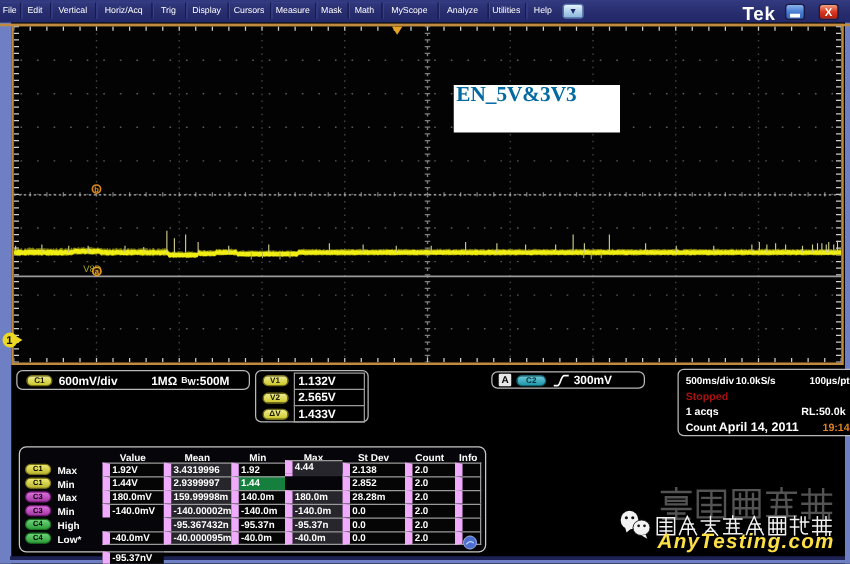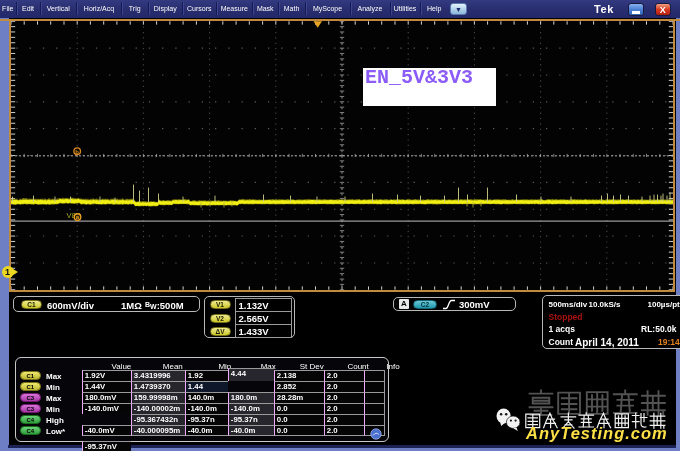--- a/index.html
+++ b/index.html
@@ -1,53 +1,53 @@
 <!DOCTYPE html>
 <html><head><meta charset="utf-8"><style>
 *{margin:0;padding:0;box-sizing:border-box}
 html,body{width:680px;height:451px;background:#000;font-family:"Liberation Sans",sans-serif;overflow:hidden}
 body{position:relative}
 
 #menubar{position:absolute;left:0;top:0;width:680px;height:17.5px;background:linear-gradient(#333a80,#262c6c 60%,#22286a);display:flex;align-items:center}
 #menubar .mi{height:13px;line-height:13px;text-align:center;color:#fff;font-size:7px;border-right:1px solid #141a52;box-shadow:1px 0 0 #3d4490;white-space:nowrap}
-#tek{position:absolute;left:594px;top:2.5px;color:#fff;font-size:11px;font-weight:bold;letter-spacing:0.6px}
+#tek{position:absolute;left:594px;top:2.5px;color:#fff;font-size:15px;font-weight:bold;letter-spacing:0.6px}
 .winbtn{position:absolute;top:3px;width:16.5px;height:12.5px;border-radius:3px;color:#fff;text-align:center;font-size:9px;font-weight:bold;line-height:12px;border:1px solid #1a1a40}
 #btnmin{left:627.5px;background:linear-gradient(#8ab2ec,#4a7fd4 50%,#3566b8)}
 #btnclose{left:654.5px;background:linear-gradient(#f0a080,#d83820 50%,#b02010)}
 
 #frameL{position:absolute;left:0;top:17.5px;width:8.5px;height:433.5px;background:#6e7fc3}
 #frameR{position:absolute;left:676px;top:17.5px;width:4px;height:433.5px;background:#6e7fc3}
 #frameB{position:absolute;left:0;top:447.5px;width:680px;height:3.5px;background:#6e7fc3}
 #frameB2{position:absolute;left:8px;top:444.5px;width:668px;height:3px;background:#1c2254}
 
 #gratbox{position:absolute;left:8.5px;top:19.3px;width:666px;height:272.5px;background:#030303;border:2px solid #c08b3e}
 #topline{position:absolute;left:0;top:19.3px;width:680px;height:2px;background:#c08b3e}
 
 #lbl{position:absolute;left:363px;top:67.5px;width:132.5px;height:38.5px;background:#fff}
-#lbl span{font-family:Liberation Mono, monospace;font-weight:bold;color:#8b5cf6;font-size:20px;position:absolute;left:2px;top:-1.5px;letter-spacing:0px}
+#lbl span{font-family:Liberation Serif, serif;font-weight:bold;color:#0369a1;font-size:17px;position:absolute;left:2px;top:-1.5px;letter-spacing:0px}
 
 #ch1{position:absolute;left:1.5px;top:265.5px;width:12px;height:12px;border-radius:50%;background:#ecd822;color:#111;font-size:9px;font-weight:bold;text-align:center;line-height:12px}
 #ch1arrow{position:absolute;left:13px;top:268.5px;width:0;height:0;border-left:5px solid #ecd822;border-top:3px solid transparent;border-bottom:3px solid transparent}
 
 .panel{position:absolute;background:#000;border:1.2px solid #b8b8b8;border-radius:5px}
 .pill{display:inline-block;border-radius:8px;font-size:6.5px;font-weight:bold;color:#1a1a00;text-align:center}
 .ypill{background:linear-gradient(#ecea90,#cfc92c);border:1px solid #77711a}
 .wtxt{color:#fff;font-weight:bold}
 #p-ch1{left:13px;top:296px;width:187px;height:15.5px}
 #p-curs{left:203.5px;top:296px;width:91px;height:41.5px}
 #p-trig{left:393px;top:296.5px;width:123px;height:14.5px}
 #p-horz{left:542px;top:295px;width:151px;height:53.5px}
 .cursrow{position:absolute;left:30.5px;width:57px;height:13.4px;border:1px solid #9a9a9a;color:#fff;font-weight:bold;font-size:9.5px;line-height:13px;padding-left:2.5px}
 .cpill{position:absolute;left:5px;width:21px;height:9px;line-height:8.5px}
 
 #mtable{left:15px;top:356.5px;width:374px;height:85px;border-radius:6px;border:1.2px solid #c8c8c8;background:#06060a}
-.hdr{position:absolute;top:4px;color:#fff;font-weight:normal;font-size:8px;text-align:right}
+.hdr{position:absolute;top:4px;color:#fff;font-weight:bold;font-size:8px;text-align:center}
 .mpill{position:absolute;width:20.5px;height:9px;line-height:8px;border-radius:6px;font-size:6px;font-weight:bold;text-align:center;color:#000}
 .mlabel{position:absolute;color:#fff;font-weight:bold;font-size:8px}
-.cell{position:absolute;border-left:1px solid #f0abfc;border-top:1px solid #9a9a9a;color:#fff;font-weight:bold;font-size:7.8px;line-height:10px;padding-left:2px;white-space:nowrap;overflow:hidden}
+.cell{position:absolute;border-left:6px solid #f0abfc;border-top:1px solid #9a9a9a;color:#fff;font-weight:bold;font-size:7.8px;line-height:10px;padding-left:2px;white-space:nowrap;overflow:hidden}
 
 #wm1{position:absolute;left:527px;top:389px;color:#5c5c5c;font-weight:bold}
 #wm2{position:absolute;left:524px;top:412px;color:#f2f2f2;font-weight:bold}
 #anyt{position:absolute;left:526px;top:424px;color:#fde047;font-size:16.5px;font-weight:bold;font-style:italic;letter-spacing:1px}
 </style></head>
 <body>
 
 <div id="menubar">
 <div class="mi" style="width:16.5px">File</div>
 <div class="mi" style="width:24px">Edit</div>
@@ -527,22 +527,22 @@
     <span class="mpill" style="left:4px;top:68.89999999999999px;background:linear-gradient(#ffffff40,#00000030) #3cc44c;border:1px solid #1a701f">C4</span>
     <span class="mlabel" style="left:30px;top:69.3px">Low*</span>
     <div class="cell" style="left:65.8px;top:12.8px;width:49px;height:11.0px;background:#050505;">1.92V</div>
     <div class="cell" style="left:114.8px;top:12.8px;width:54px;height:11.0px;background:#26262c;">3.4319996</div>
     <div class="cell" style="left:168.8px;top:12.8px;width:43px;height:11.0px;background:#050505;">1.92</div>
     <div class="cell" style="left:211.8px;top:12.8px;width:46px;height:11.0px;background:#26262c;">4.944</div>
     <div class="cell" style="left:257.8px;top:12.8px;width:50px;height:11.0px;background:#050505;">2.138</div>
     <div class="cell" style="left:307.8px;top:12.8px;width:40px;height:11.0px;background:#050505;">2.0</div>
     <div class="cell" style="left:347.8px;top:12.8px;width:21.5px;height:11.0px;background:#050505;border-right:1px solid #9a9a9a;"></div>
     <div class="cell" style="left:65.8px;top:23.8px;width:49px;height:11.0px;background:#050505;">1.44V</div>
-    <div class="cell" style="left:114.8px;top:23.8px;width:54px;height:11.0px;background:#26262c;">1.4739370</div>
-    <div class="cell" style="left:168.8px;top:23.8px;width:43px;height:11.0px;background:#0f172a;">1.44</div>
+    <div class="cell" style="left:114.8px;top:23.8px;width:54px;height:11.0px;background:#26262c;">2.9399997</div>
+    <div class="cell" style="left:168.8px;top:23.8px;width:43px;height:11.0px;background:#15803d;">1.44</div>
     <div class="cell" style="left:211.8px;top:10px;width:46px;height:11.0px;background:#26262c;">4.44</div>
     <div class="cell" style="left:257.8px;top:23.8px;width:50px;height:11.0px;background:#050505;">2.852</div>
     <div class="cell" style="left:307.8px;top:23.8px;width:40px;height:11.0px;background:#050505;">2.0</div>
     <div class="cell" style="left:347.8px;top:23.8px;width:21.5px;height:11.0px;background:#050505;border-right:1px solid #9a9a9a;"></div>
     <div class="cell" style="left:65.8px;top:34.8px;width:49px;height:11.0px;background:#050505;">180.0mV</div>
     <div class="cell" style="left:114.8px;top:34.8px;width:54px;height:11.0px;background:#26262c;">159.99998m</div>
     <div class="cell" style="left:168.8px;top:34.8px;width:43px;height:11.0px;background:#050505;">140.0m</div>
     <div class="cell" style="left:211.8px;top:34.8px;width:46px;height:11.0px;background:#26262c;">180.0m</div>
     <div class="cell" style="left:257.8px;top:34.8px;width:50px;height:11.0px;background:#050505;">28.28m</div>
     <div class="cell" style="left:307.8px;top:34.8px;width:40px;height:11.0px;background:#050505;">2.0</div>

